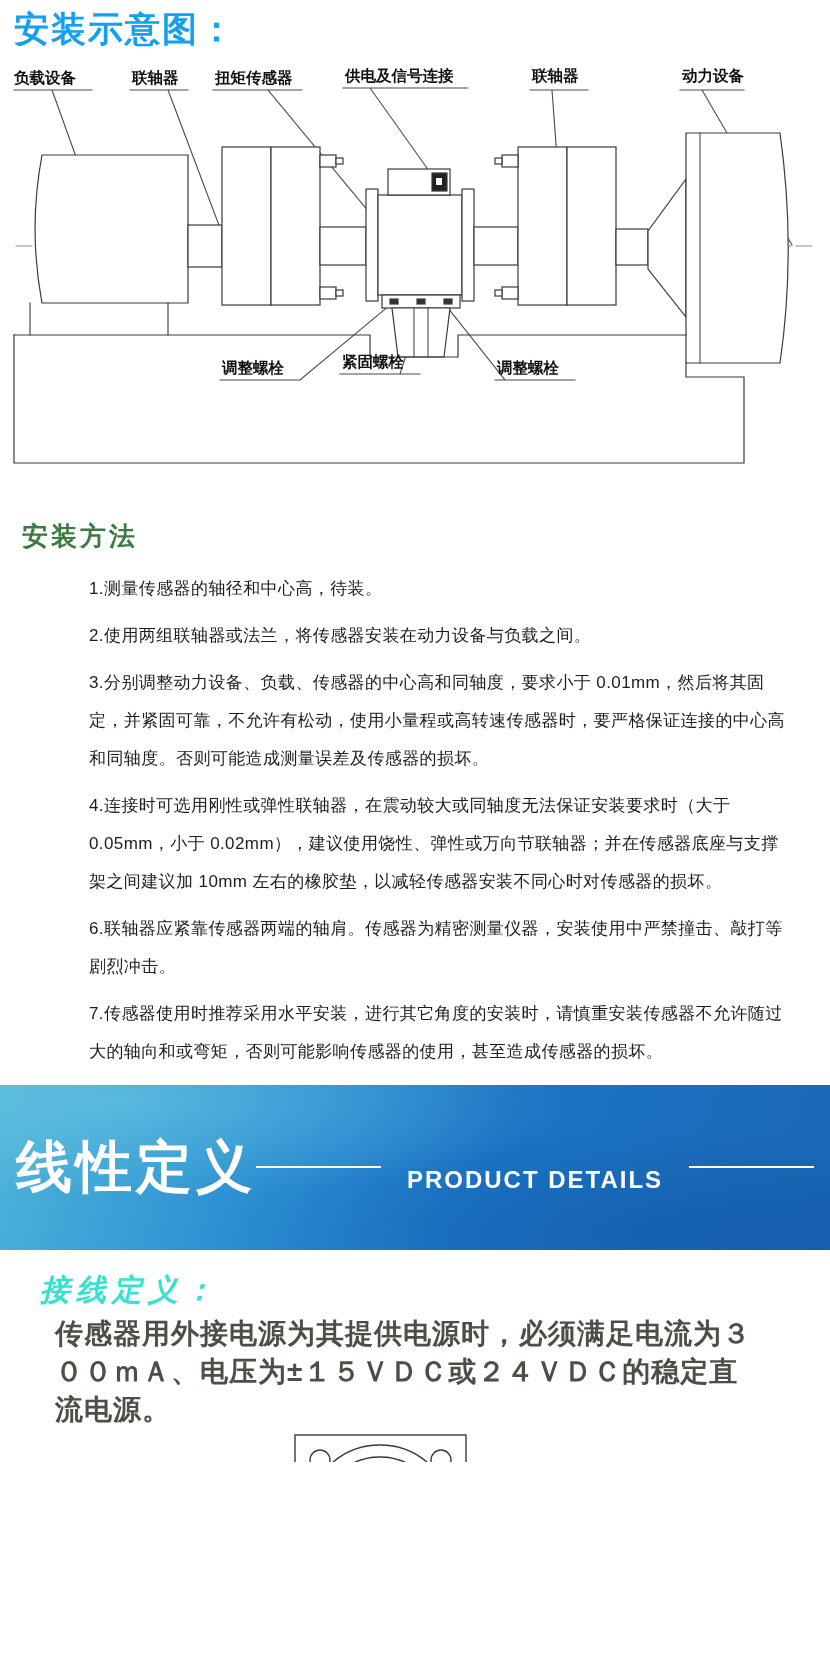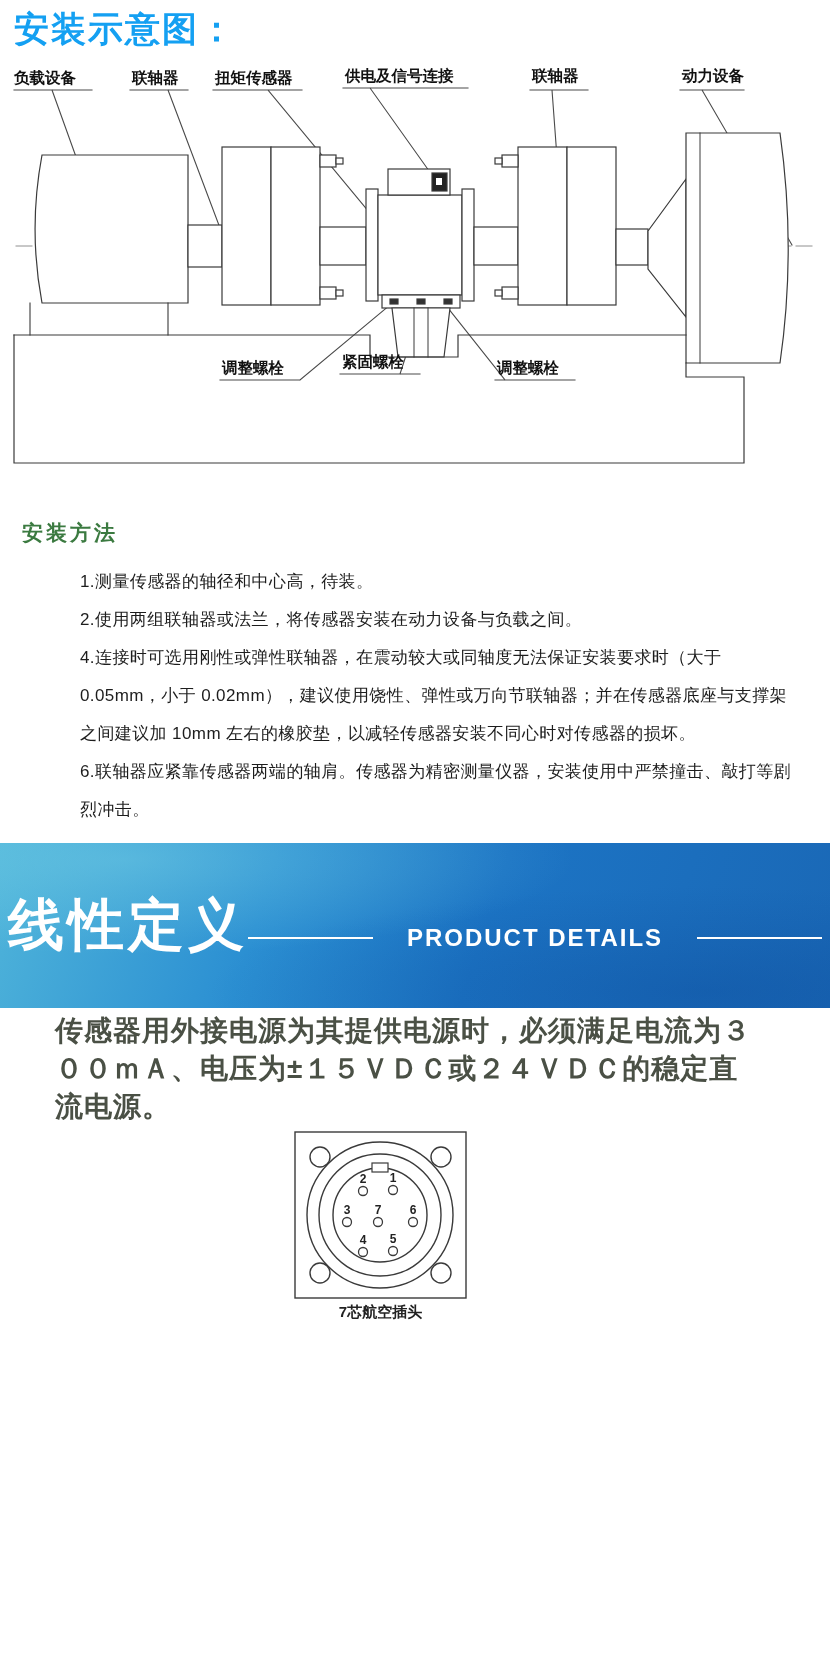--- a/index.html
+++ b/index.html
@@ -22,27 +22,27 @@
   }
   
   .diagram-svg{display:block;margin-top:6px;}
   .diagram-svg text{
     font-family:"Liberation Sans","DejaVu Sans",sans-serif;
     font-size:15.5px;font-weight:700;fill:#111;
   }
   
   .method-title{
     margin:26px 0 16px 22px;
-    font-size:21px;font-weight:800;
+    font-size:26px;font-weight:800;
     letter-spacing:3px;
     color:#3B7A40;
   }
   .steps{margin:0 30px 0 80px;}
   .steps p{
-    margin:0;
+    margin:9px;
     font-size:17px;
     line-height:38px;
     letter-spacing:0.4px;
     color:#1d1d1d;
   }
   
   .banner{
     margin-top:14px;
     width:830px;height:165px;
     background:
@@ -50,21 +50,21 @@
       radial-gradient(ellipse at 85% 90%, rgba(10,70,150,0.35), rgba(10,70,150,0) 50%),
       linear-gradient(108deg,#4FB4DA 0%,#2B8FD2 32%,#1C74C4 58%,#1A68B6 100%);
     display:flex;flex-direction:row;align-items:center;justify-content:center;
   }
   .banner-title{
     margin:0;
     color:#ffffff;font-size:56px;font-weight:700;letter-spacing:4px;
   }
   .banner-sub{
     margin-top:25px;
-    display:flex;align-items:center;gap:34px;
+    display:flex;gap:26px;
     color:#ffffff;font-size:24px;font-weight:700;letter-spacing:2px;
   }
   .banner-line{width:125px;height:2px;background:#ffffff;}
   
   .wiring-title{
     margin:20px 0 4px 40px;
     font-size:30px;font-weight:800;font-style:italic;
     letter-spacing:6px;
     color:#36E2CF;
   }
@@ -175,33 +175,36 @@
       <text x="342" y="308">紧固螺栓</text>
       <text x="497" y="314">调整螺栓</text>
     </g>
   </svg>
 
   <h2 class="method-title">安装方法</h2>
 
   <div class="steps">
     <p>1.测量传感器的轴径和中心高，待装。</p>
     <p>2.使用两组联轴器或法兰，将传感器安装在动力设备与负载之间。</p>
+    <p>3.分别调整动力设备、负载、传感器的中心高和同轴度，要求小于 0.01mm，然后将其固定，并紧固可靠，不允许有松动，使用小量程或高转速传感器时，要严格保证连接的中心高和同轴度。否则可能造成测量误差及传感器的损坏。</p>
     <p>4.连接时可选用刚性或弹性联轴器，在震动较大或同轴度无法保证安装要求时（大于 0.05mm，小于 0.02mm），建议使用饶性、弹性或万向节联轴器；并在传感器底座与支撑架之间建议加 10mm 左右的橡胶垫，以减轻传感器安装不同心时对传感器的损坏。</p>
     <p>6.联轴器应紧靠传感器两端的轴肩。传感器为精密测量仪器，安装使用中严禁撞击、敲打等剧烈冲击。</p>
+    <p>7.传感器使用时推荐采用水平安装，进行其它角度的安装时，请慎重安装传感器不允许随过大的轴向和或弯矩，否则可能影响传感器的使用，甚至造成传感器的损坏。</p>
   </div>
 
   <div class="banner">
     <h3 class="banner-title">线性定义</h3>
     <div class="banner-sub">
       <span class="banner-line"></span>
       <span>PRODUCT DETAILS</span>
       <span class="banner-line"></span>
     </div>
   </div>
 
+  <h4 class="wiring-title">接线定义：</h4>
 
   <p class="power-note">传感器用外接电源为其提供电源时，必须满足电流为３００ｍＡ、电压为±１５ＶＤＣ或２４ＶＤＣ的稳定直流电源。</p>
 
   <div class="connector-wrap">
     <svg class="connector-svg" width="175" height="170" viewBox="0 0 175 170" fill="none">
       <g stroke="#3a3a3a" stroke-width="1.4">
         <rect x="2" y="2" width="171" height="166" fill="#ffffff"></rect>
         <circle cx="27" cy="27" r="10"></circle>
         <circle cx="148" cy="27" r="10"></circle>
         <circle cx="27" cy="143" r="10"></circle>

